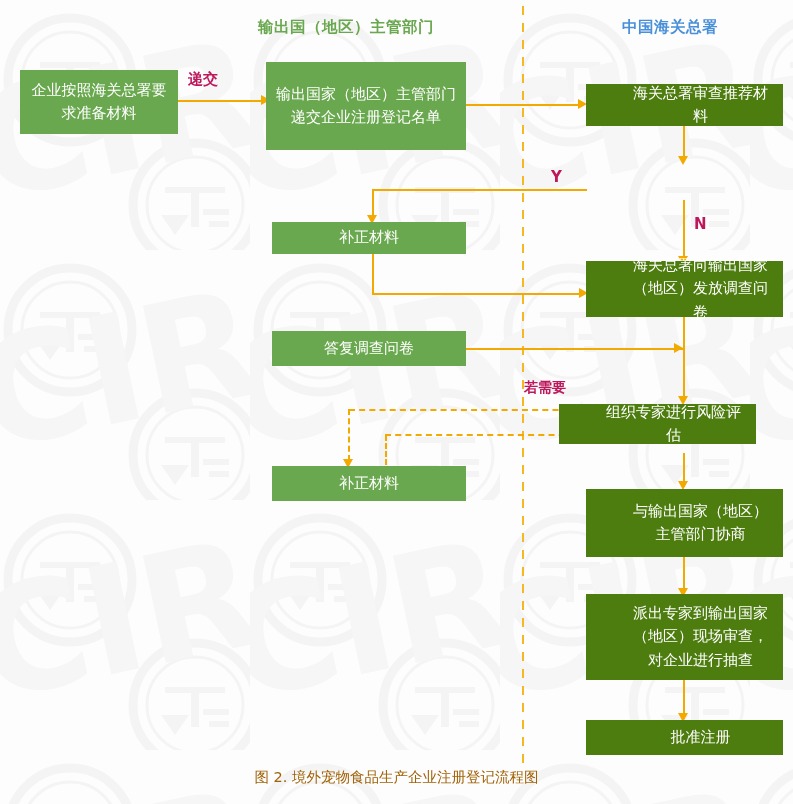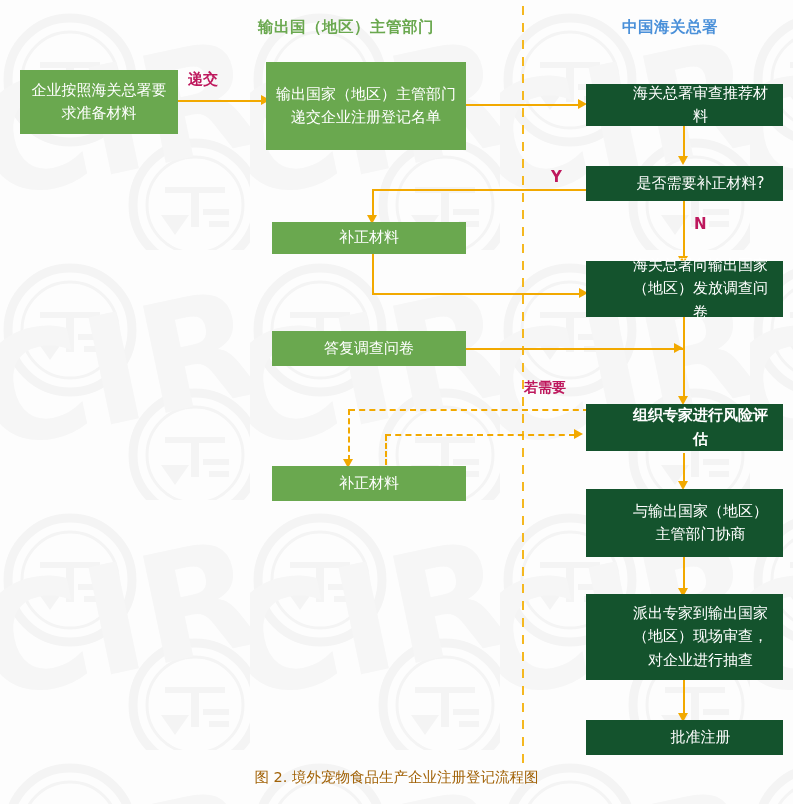--- a/index.html
+++ b/index.html
@@ -62,21 +62,21 @@
     align-items: center;
     justify-content: center;
     text-align: center;
     color: #ffffff;
     font-size: 15px;
     line-height: 1.55;
     padding: 4px 8px;
     z-index: 6;
   }
   .node.green { background: #6aa84f; }
-  .node.blue  { background: #14532d; padding-left: 40px; }
+  .node.blue  { background: #4d7c0f; padding-left: 40px; }
 
   
   .seg {
     position: absolute;
     background: #f2a900;
     z-index: 4;
   }
   .seg.h { height: 2px; }
   .seg.v { width: 2px; }
 
@@ -214,25 +214,24 @@
   <div class="node green" style="left:266px; top:62px; width:200px; height:88px;text-align:center;">输出国家（地区）主管部门递交企业注册登记名单</div>
 
   <div class="node green" style="left:272px; top:222px; width:194px; height:32px;">补正材料</div>
 
   <div class="node green" style="left:272px; top:331px; width:194px; height:35px;">答复调查问卷</div>
 
   <div class="node green" style="left:272px; top:466px; width:194px; height:35px;">补正材料</div>
 
   <div class="node blue" style="left:586px; top:84px; width:197px; height:42px;">海关总署审查推荐材料</div>
 
-  <div class="node blue" style="left:586px; top:166px; width:197px; height:35px;">是否需要补正材料?</div>
 
   <div class="node blue" style="left:586px; top:261px; width:197px; height:56px;">海关总署向输出国家（地区）发放调查问卷</div>
 
-  <div class="node blue" style="left:586px; top:404px; width:197px; height:47px;font-weight:bold;">组织专家进行风险评估</div>
+  <div class="node blue" style="left:559px; top:404px; width:197px; height:40px;">组织专家进行风险评估</div>
 
   <div class="node blue" style="left:586px; top:489px; width:197px; height:68px;">与输出国家（地区）主管部门协商</div>
 
   <div class="node blue" style="left:586px; top:720px; width:197px; height:35px;">批准注册</div>
 
   <div class="node blue" style="left:586px; top:594px; width:197px; height:86px;">派出专家到输出国家（地区）现场审查，对企业进行抽查</div>
 
   <div id="caption">图 2. 境外宠物食品生产企业注册登记流程图</div>
 
 </div>

